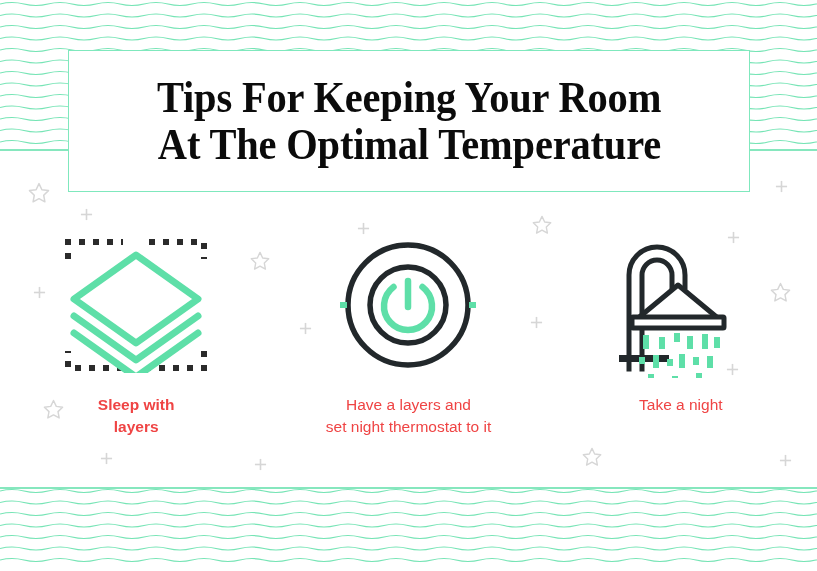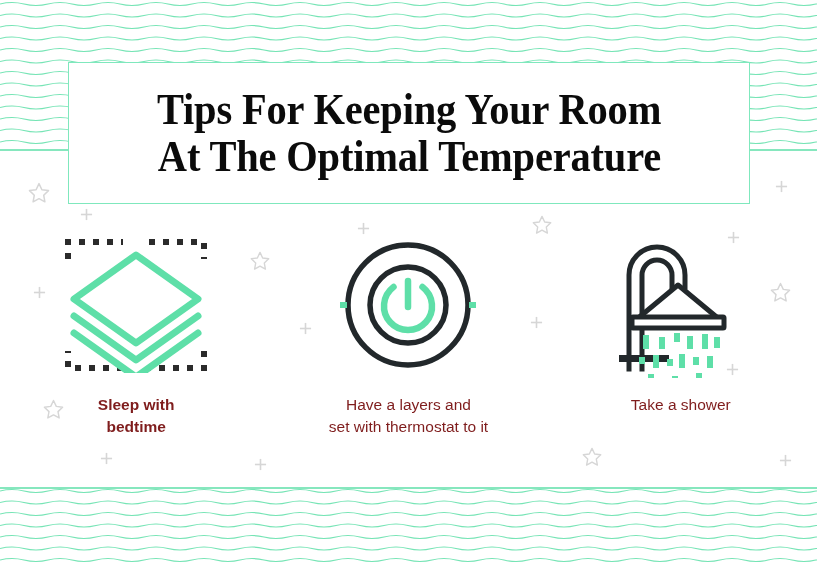--- a/index.html
+++ b/index.html
@@ -18,21 +18,21 @@
   #waves-top{top:0;height:151px;}
   #waves-bottom{top:487px;height:84px;}
 
   
   .sprinkles{position:absolute;inset:0;pointer-events:none;}
   .sprinkles svg{position:absolute;display:block;}
 
   
   .title-card{
     position:absolute;
-    left:68px;top:62px;width:682px;height:142px;
+    left:68px;top:50px;width:682px;height:142px;
     border:1.6px solid #7fe8bd;
     background:#ffffff;
     box-sizing:border-box;
     display:flex;flex-direction:column;
     align-items:center;justify-content:center;
     z-index:5;
   }
   .title-line{
     font-family:"Liberation Serif", serif;
     font-weight:700;
@@ -49,21 +49,21 @@
   .tips{
     position:absolute;left:0;top:230px;width:817px;height:215px;
     display:flex;z-index:4;
   }
   .tip{flex:1;display:flex;flex-direction:column;align-items:center;}
   .tip-icon{height:150px;display:flex;align-items:center;justify-content:center;}
   .tip-icon svg{display:block;}
   .tip-caption{
     margin-top:14px;
     text-align:center;
-    color:#7f1d1d;
+    color:#ef4444;
     font-size:15.5px;
     line-height:22px;
     font-family:"Liberation Sans", sans-serif;
   }
   .tip-caption.bold{font-weight:700;}
   .tip-caption .ln{display:block;}
 </style>
 </head>
 <body>
 
@@ -207,38 +207,38 @@
           </g>
           <g fill="none" stroke="#5EDFA8" stroke-width="7" stroke-linejoin="round" stroke-linecap="round">
             <path d="M73 18 L135 62 L73 106 L11 62 Z"></path>
             <path d="M11 79 L73 123 L135 79"></path>
             <path d="M11 96 L73 140 L135 96"></path>
           </g>
         </svg>
       </div>
       <div class="tip-caption bold">
         <span class="ln">Sleep with</span>
-        <span class="ln">bedtime</span>
+        <span class="ln">layers</span>
       </div>
     </div>
 
     <div class="tip">
       <div class="tip-icon">
         <svg width="140" height="136" viewBox="0 0 140 136">
           <circle cx="70" cy="68" r="60" fill="none" stroke="#22282B" stroke-width="5.5"></circle>
           <circle cx="70" cy="68" r="38" fill="none" stroke="#22282B" stroke-width="5.5"></circle>
           <rect x="2" y="65" width="7" height="6" fill="#5EDFA8"></rect>
           <rect x="131" y="65" width="7" height="6" fill="#5EDFA8"></rect>
           <path d="M55.5 50 A24 24 0 1 0 84.5 50" fill="none" stroke="#5EDFA8" stroke-width="6.5" stroke-linecap="round"></path>
           <line x1="70" y1="44" x2="70" y2="70" stroke="#5EDFA8" stroke-width="6.5" stroke-linecap="round"></line>
         </svg>
       </div>
       <div class="tip-caption">
         <span class="ln">Have a layers and</span>
-        <span class="ln">set with thermostat to it</span>
+        <span class="ln">set night thermostat to it</span>
       </div>
     </div>
 
     <div class="tip">
       <div class="tip-icon">
         <svg width="132" height="145" viewBox="0 0 132 145">
           <g fill="none" stroke="#22282B" stroke-width="5" stroke-linecap="square">
 
             <path d="M14 136 L14 42 A28 28 0 0 1 70 42 L70 54"></path>
 
@@ -263,18 +263,18 @@
             <rect x="64" y="121" width="6" height="14"></rect>
             <rect x="78" y="124" width="6" height="8"></rect>
             <rect x="92" y="123" width="6" height="12"></rect>
             <rect x="33" y="141" width="6" height="10"></rect>
             <rect x="57" y="143" width="6" height="11"></rect>
             <rect x="81" y="140" width="6" height="7"></rect>
           </g>
         </svg>
       </div>
       <div class="tip-caption">
-        <span class="ln">Take a shower</span>
+        <span class="ln">Take a night</span>
       </div>
     </div>
 
   </div>
 </div>
 
 </body></html>

